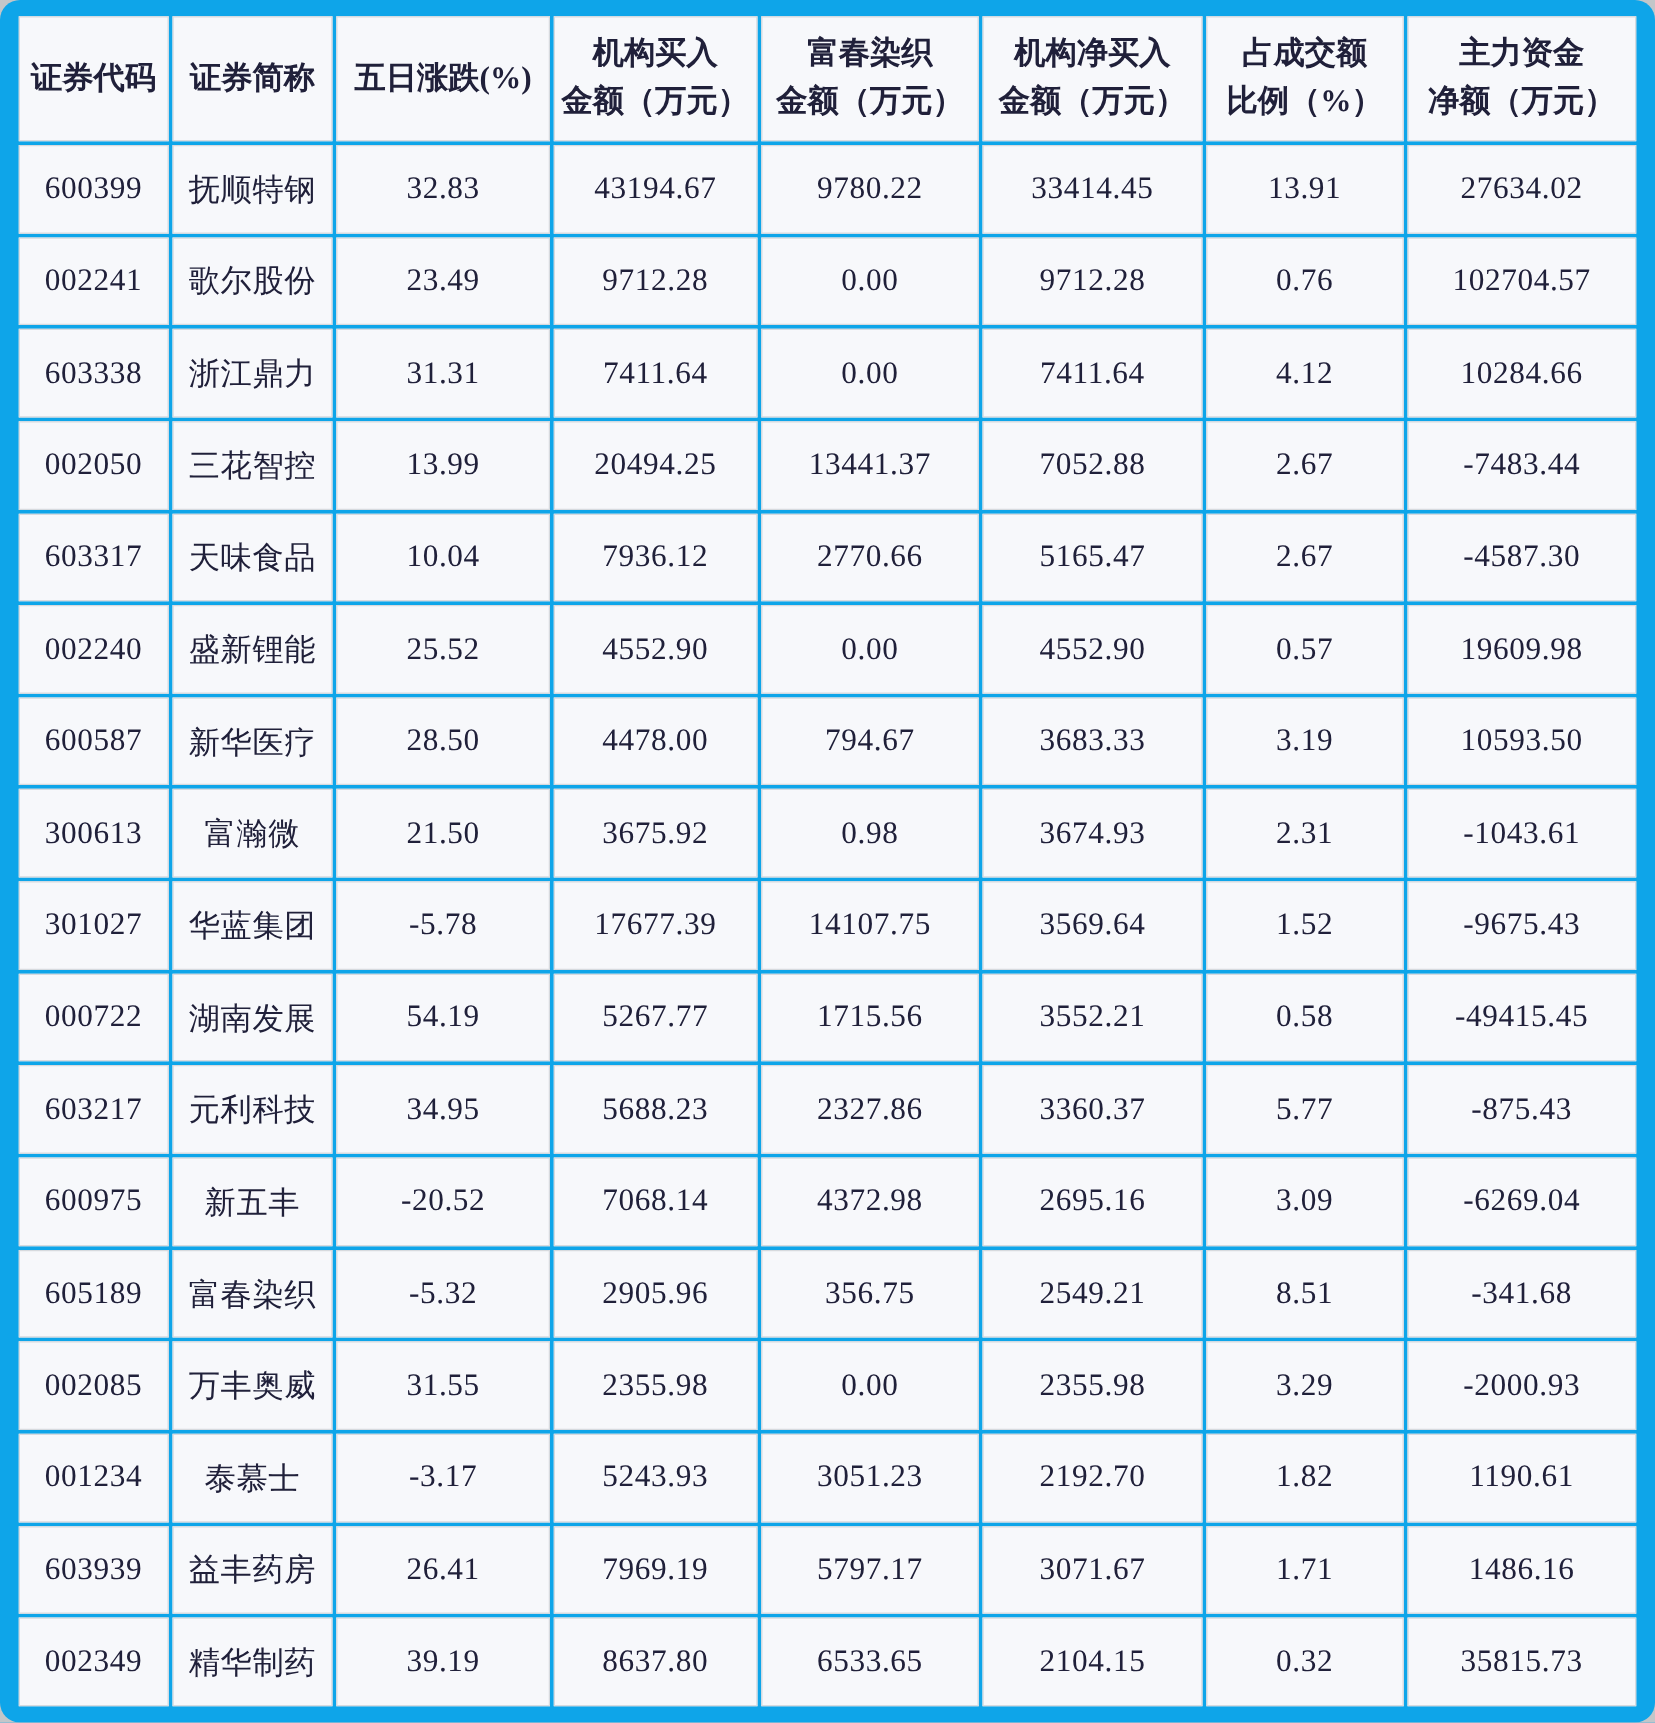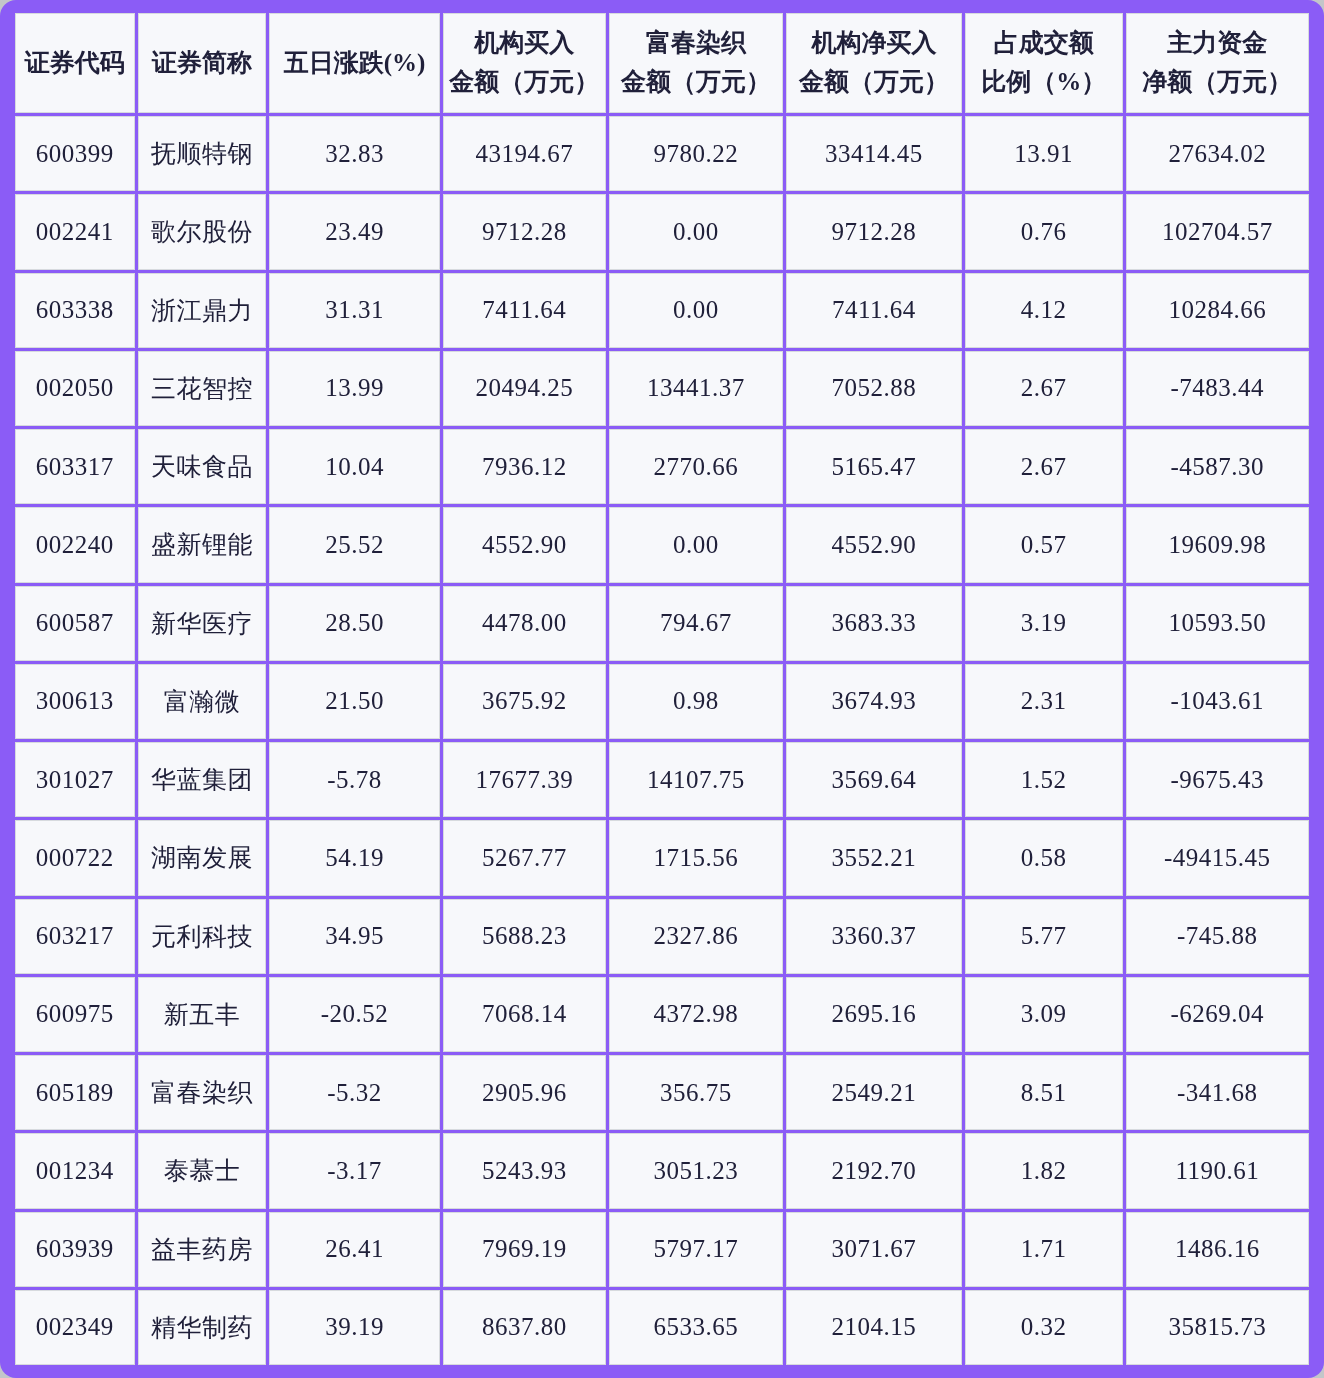--- a/index.html
+++ b/index.html
@@ -10,21 +10,21 @@
   }
   .page {
     width: 1324px;
     height: 1378px;
     box-sizing: border-box;
     position: relative;
   }
   .card {
     position: absolute;
     inset: 0;
-    background: #8b5cf6;
+    background: #0ea5e9;
     border-radius: 16px;
     box-sizing: border-box;
     padding: 10px 12px;
     overflow: hidden;
   }
   table.stock-table {
     width: 100%;
     height: 100%;
     border-collapse: separate;
     border-spacing: 3px;
@@ -203,21 +203,21 @@
             <td>-49415.45</td>
           </tr>
           <tr>
             <td>603217</td>
             <td>元利科技</td>
             <td>34.95</td>
             <td>5688.23</td>
             <td>2327.86</td>
             <td>3360.37</td>
             <td>5.77</td>
-            <td>-745.88</td>
+            <td>-875.43</td>
           </tr>
           <tr>
             <td>600975</td>
             <td>新五丰</td>
             <td>-20.52</td>
             <td>7068.14</td>
             <td>4372.98</td>
             <td>2695.16</td>
             <td>3.09</td>
             <td>-6269.04</td>
@@ -226,20 +226,30 @@
             <td>605189</td>
             <td>富春染织</td>
             <td>-5.32</td>
             <td>2905.96</td>
             <td>356.75</td>
             <td>2549.21</td>
             <td>8.51</td>
             <td>-341.68</td>
           </tr>
           <tr>
+            <td>002085</td>
+            <td>万丰奥威</td>
+            <td>31.55</td>
+            <td>2355.98</td>
+            <td>0.00</td>
+            <td>2355.98</td>
+            <td>3.29</td>
+            <td>-2000.93</td>
+          </tr>
+          <tr>
             <td>001234</td>
             <td>泰慕士</td>
             <td>-3.17</td>
             <td>5243.93</td>
             <td>3051.23</td>
             <td>2192.70</td>
             <td>1.82</td>
             <td>1190.61</td>
           </tr>
           <tr>

